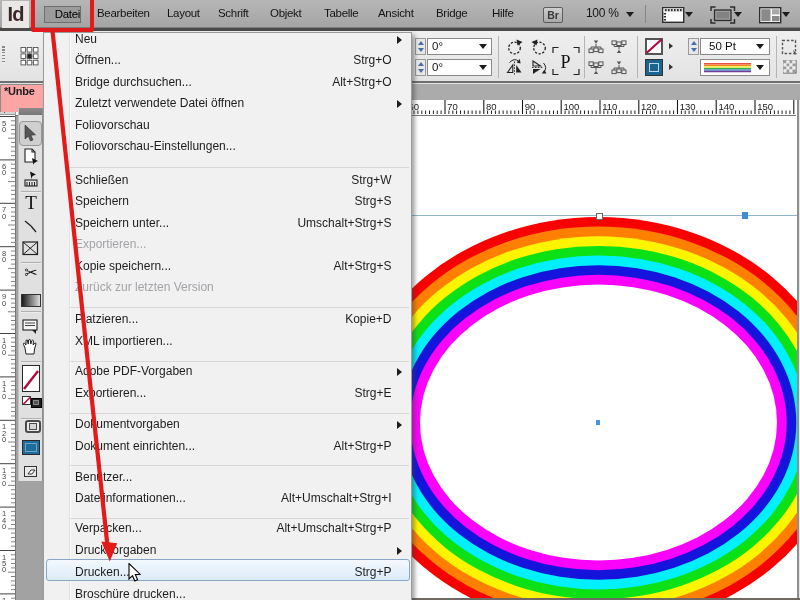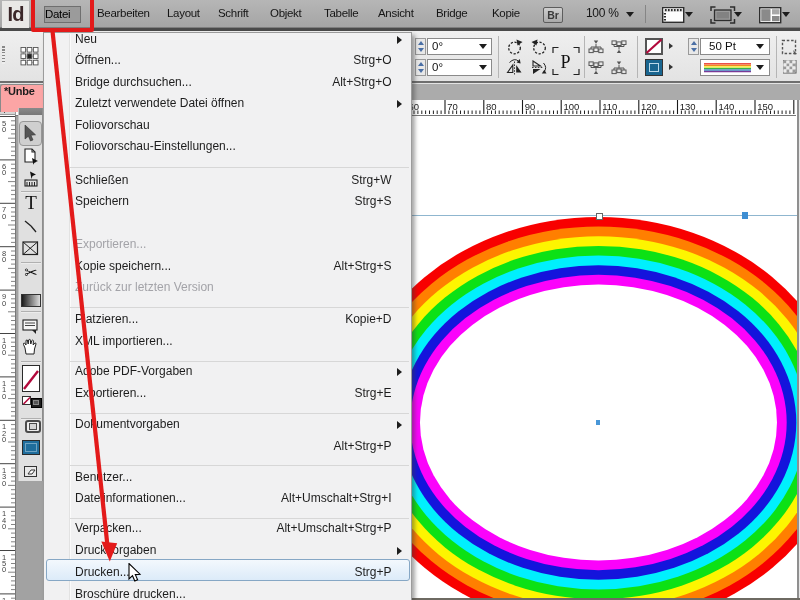--- a/index.html
+++ b/index.html
@@ -1,19 +1,19 @@
 <!DOCTYPE html>
 <html><head><meta charset="utf-8">
 <style>
 html,body{margin:0;padding:0;width:800px;height:600px;overflow:hidden;font-family:"Liberation Sans",sans-serif;background:#fff;position:relative}
 
 #menubar{position:absolute;left:0;top:0;width:800px;height:28px;background:linear-gradient(#b6b6b6,#a5a5a5);border-bottom:1px solid #7e7e7e;box-sizing:border-box}
 #idlogo{position:absolute;left:2px;top:1px;width:27px;height:27px;background:#e9e8e6;color:#3b2628;font-weight:bold;font-size:20px;letter-spacing:-1px;text-align:center;line-height:27px}
 .mb{position:absolute;top:0;height:31px;line-height:27px;font-size:11.5px;letter-spacing:-0.3px;color:#151515}
-#dateibox{position:absolute;left:44px;top:6px;width:37px;height:17px;background:#9b9b9b;border:1px solid #6f6f6f;box-sizing:border-box;text-align:left;line-height:15px;font-size:11.5px;letter-spacing:-0.3px;color:#000}
+#dateibox{position:absolute;left:44px;top:6px;width:37px;height:17px;background:#9b9b9b;border:1px solid #6f6f6f;box-sizing:border-box;text-align:right;line-height:15px;font-size:11.5px;letter-spacing:-0.3px;color:#000}
 #brbtn{position:absolute;left:543px;top:7px;width:20px;height:16px;background:linear-gradient(#cfcfcf,#a9a9a9);border:1px solid #5d5d5d;box-sizing:border-box;font-size:10.5px;font-weight:bold;color:#3a3a3a;text-align:center;line-height:14px;border-radius:2px}
 .tb-sep{position:absolute;top:5px;width:1px;height:18px;background:#858585}
 .ddown{width:0;height:0;border-left:4px solid transparent;border-right:4px solid transparent;border-top:5px solid #1d1d1d;position:absolute}
 
 #cpanel{position:absolute;left:0;top:28px;width:800px;height:56px;background:linear-gradient(#f0f0f0,#e2e2e2)}
 #cptop{position:absolute;left:0;top:28px;width:800px;height:3px;background:#4a4a4a}
 #cpbot{position:absolute;left:0;top:81px;width:800px;height:1.5px;background:#6e6e6e}
 .cp-sep{position:absolute;width:1px;background:#b5b5b5}
 .cfield{position:absolute;background:#fff;border:1px solid #8a8a8a;box-sizing:border-box;font-size:11.5px;color:#111}
 .spinner{position:absolute;width:11px;height:17px;background:#e8e8e8;border:1px solid #9a9a9a;box-sizing:border-box}
@@ -372,21 +372,21 @@
 <div id="menubar">
   <div id="idlogo">Id</div>
   <div id="dateibox">Datei</div>
   <div class="mb" style="left:97px">Bearbeiten</div>
   <div class="mb" style="left:167px">Layout</div>
   <div class="mb" style="left:218px">Schrift</div>
   <div class="mb" style="left:270px">Objekt</div>
   <div class="mb" style="left:324px">Tabelle</div>
   <div class="mb" style="left:378px">Ansicht</div>
   <div class="mb" style="left:436px">Bridge</div>
-  <div class="mb" style="left:492px">Kopie</div>
+  <div class="mb" style="left:492px">Hilfe</div>
   <div id="brbtn">Br</div>
   <div class="mb" style="left:586px;font-size:12px">100 %</div>
   <div class="ddown" style="left:626px;top:12px"></div>
   <div class="tb-sep" style="left:645px"></div>
   <svg width="24" height="17" style="position:absolute;left:662px;top:7px">
     <rect x="0.7" y="0.7" width="21" height="14.6" fill="#fdfdfd" stroke="#2e2e2e" stroke-width="1.4"></rect>
     <rect x="1.4" y="1.4" width="19.6" height="3.4" fill="#e0e0e0"></rect>
     <g fill="#2e2e2e">
       <rect x="3" y="2" width="1.6" height="2.2"></rect>
         <rect x="6" y="2" width="1.6" height="2.2"></rect>
@@ -677,20 +677,24 @@
       <span class="mt">Foliovorschau-Einstellungen...</span>
     </div>
     <div class="mi" style="top:137.1px">
       <span class="mt">Schließen</span>
       <span class="msc">Strg+W</span>
     </div>
     <div class="mi" style="top:158.6px">
       <span class="mt">Speichern</span>
       <span class="msc">Strg+S</span>
     </div>
+    <div class="mi" style="top:180.1px">
+      <span class="mt">Speichern unter...</span>
+      <span class="msc">Umschalt+Strg+S</span>
+    </div>
     <div class="mi dis" style="top:201.6px">
       <span class="mt">Exportieren...</span>
     </div>
     <div class="mi" style="top:223.1px">
       <span class="mt">Kopie speichern...</span>
       <span class="msc">Alt+Strg+S</span>
     </div>
     <div class="mi dis" style="top:244.6px">
       <span class="mt">Zurück zur letzten Version</span>
     </div>
@@ -707,20 +711,21 @@
     </div>
     <div class="mi" style="top:350.3px">
       <span class="mt">Exportieren...</span>
       <span class="msc">Strg+E</span>
     </div>
     <div class="mi" style="top:381.5px">
       <span class="mt">Dokumentvorgaben</span>
       <span class="marr"></span>
     </div>
     <div class="mi" style="top:403.0px">
+      <span class="mt">Dokument einrichten...</span>
       <span class="msc">Alt+Strg+P</span>
     </div>
     <div class="mi" style="top:434.1px">
       <span class="mt">Benutzer...</span>
     </div>
     <div class="mi" style="top:455.6px">
       <span class="mt">Dateiinformationen...</span>
       <span class="msc">Alt+Umschalt+Strg+I</span>
     </div>
     <div class="mi" style="top:485.3px">

